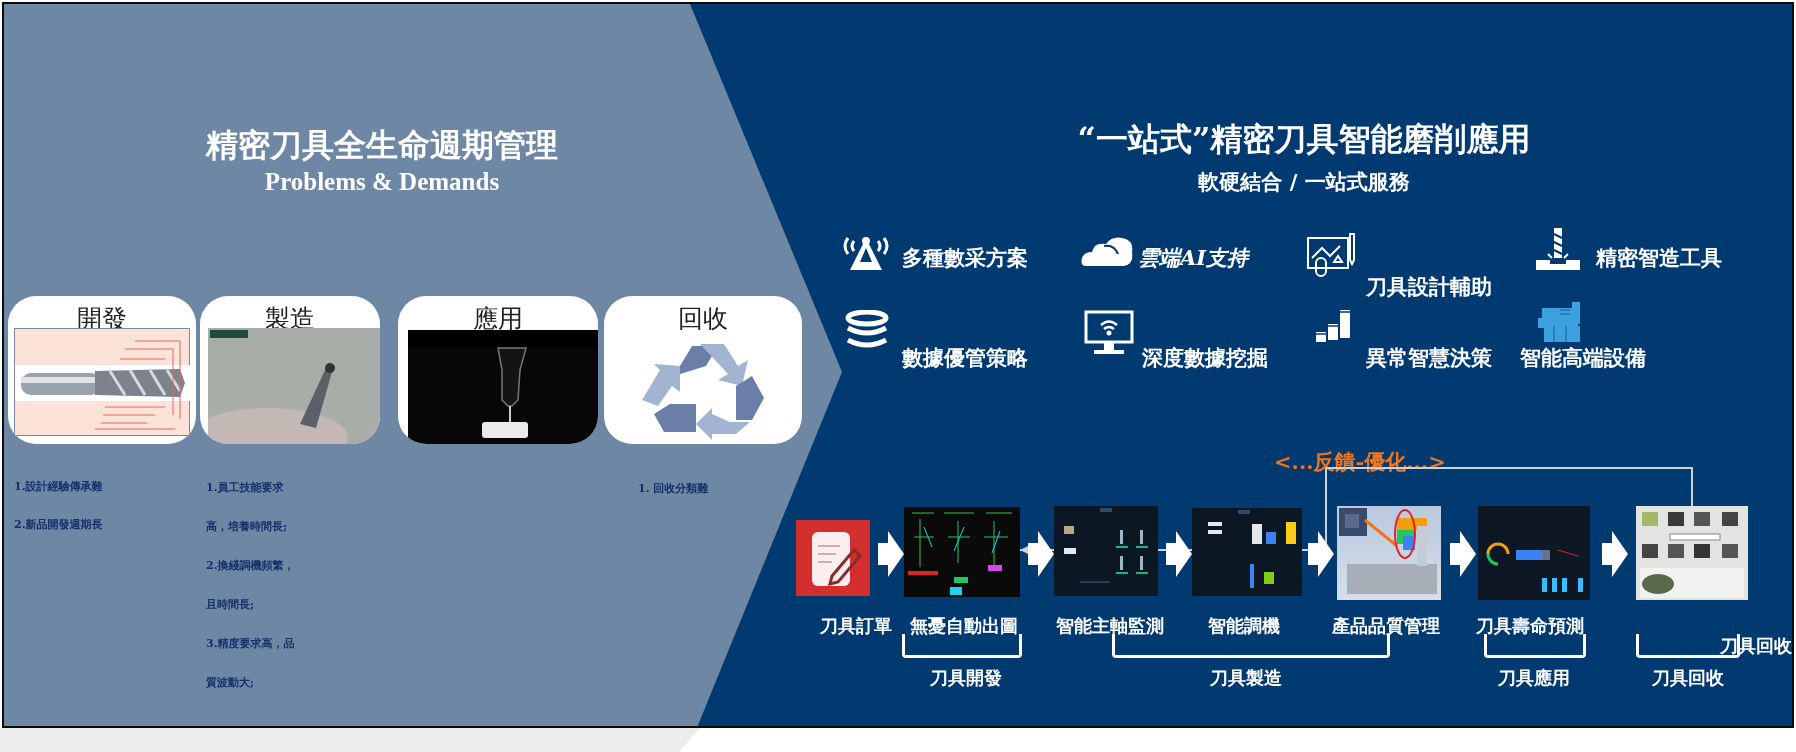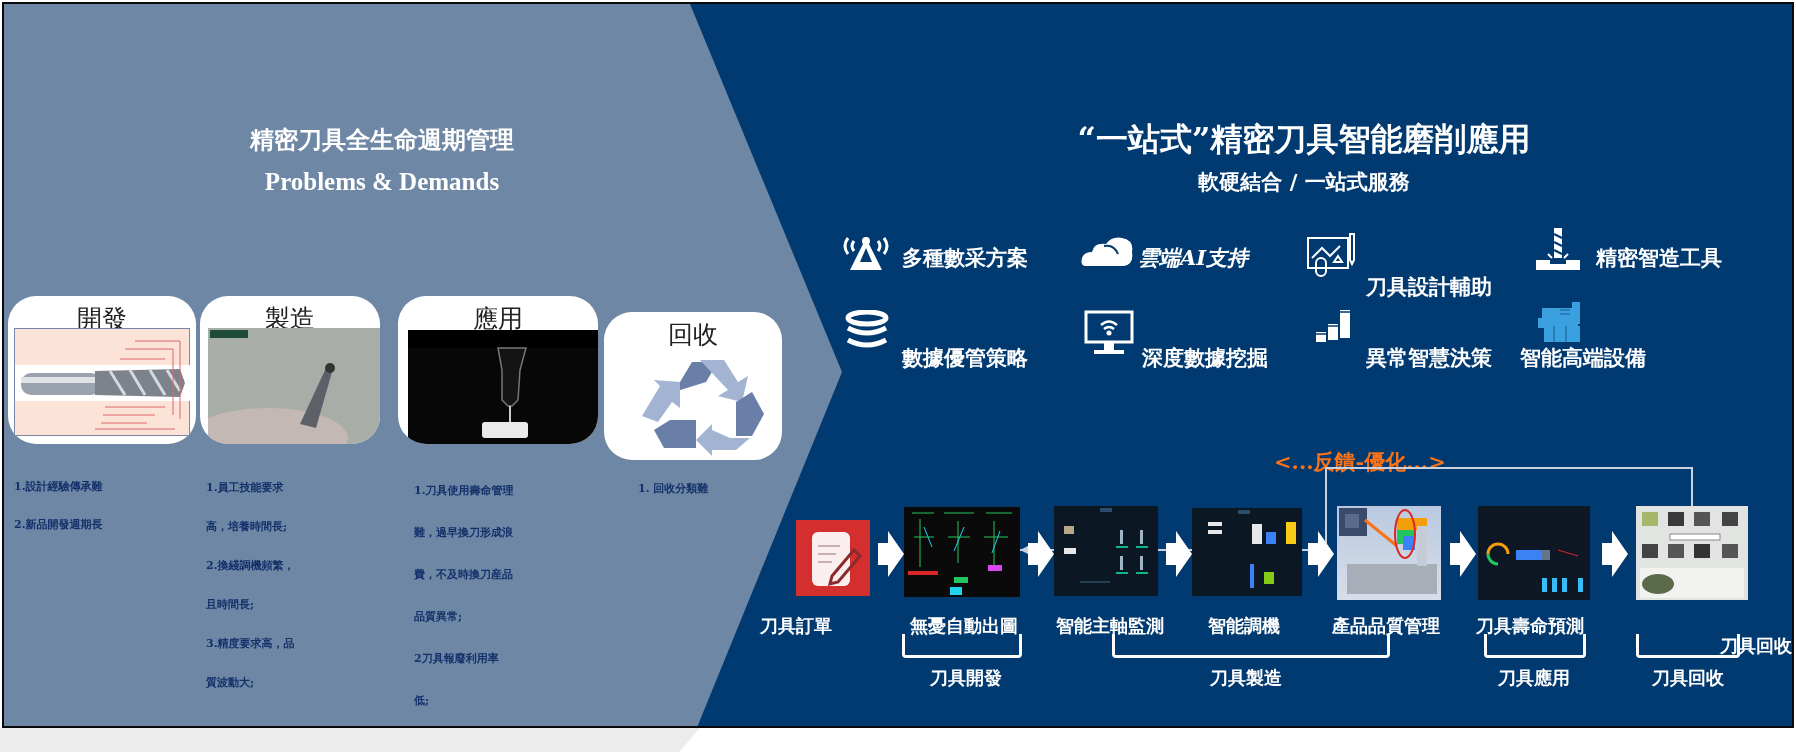--- a/index.html
+++ b/index.html
@@ -10,21 +10,21 @@
     clip-path: polygon(0 0, 100% 0, 97% 100%, 0 100%); }
 
   .frame { position: absolute; left: 2px; top: 2px; width: 1792px; height: 726px; background: #003a70;
     border: 2px solid #0a0a0a; overflow: hidden; }
 
   .left-panel { position: absolute; left: 0; top: 0; width: 840px; height: 726px; background: #6e87a4;
     clip-path: polygon(0 0, 686px 0, 838px 368px, 692px 726px, 0 726px); }
 
   .abs { position: absolute; }
 
-  .left-title { left: 0; width: 756px; top: 120px; text-align: center; font-size: 24px; font-weight: bold; color: #fff; }
+  .left-title { left: 0; width: 756px; top: 120px; text-align: center; font-size: 32px; font-weight: bold; color: #fff; }
   .left-sub { left: 0; width: 756px; top: 164px; text-align: center; font-size: 25px; font-weight: bold; color: #fff; font-family: "Liberation Serif", serif; }
 
   .card { position: absolute; top: 292px; height: 148px; background: #ffffff; border-radius: 28px; overflow: hidden; }
   .card-title { position: absolute; left: 0; right: 0; top: 6px; text-align: center; font-size: 25px; color: #222; }
   .card-img { position: absolute; }
 
   .issues { position: absolute; font-size: 11px; font-weight: bold; color: #13306a; line-height: 38px; }
 
   .right-title { left: 900px; width: 800px; top: 114px; text-align: center; font-size: 32px; font-weight: bold; color: #fff; }
   .right-sub { left: 900px; width: 800px; top: 164px; text-align: center; font-size: 21px; font-weight: bold; color: #fff; }
@@ -90,21 +90,21 @@
     <div class="card-img" style="left:10px;top:34px;width:194px;height:122px;background:#070707;">
       <svg width="194" height="122" viewBox="0 0 194 122">
         <rect x="0" y="0" width="194" height="18" fill="#000"></rect>
         <path d="M90 18 L118 18 L112 40 L110 70 L104 76 L100 76 L94 70 L94 40 Z" fill="#141414" stroke="#777" stroke-width="1.5"></path>
         <line x1="102" y1="76" x2="102" y2="92" stroke="#ccc" stroke-width="2"></line>
         <rect x="74" y="92" width="46" height="16" rx="3" fill="#eaeaea"></rect>
       </svg>
     </div>
   </div>
 
-  <div class="card" style="left:600px;width:178px;margin-top:16px;">
+  <div class="card" style="left:600px;width:198px;">
     <div class="card-title">回收</div>
     <div class="card-img" style="left:36px;top:38px;width:126px;height:106px;">
       <svg width="126" height="106" viewBox="0 0 126 106">
         <path d="M34 42 L52 12 L78 12 L66 32 Z" fill="#6a7fa8"></path>
         <path d="M60 10 L84 10 L98 32 L108 26 L102 52 L78 46 L88 40 Z" fill="#a3b4d3"></path>
         <path d="M96 52 L112 42 L124 64 L112 86 L96 86 Z" fill="#6a7fa8"></path>
         <path d="M90 88 L110 88 L96 100 L72 100 L72 106 L56 90 L72 74 L72 80 Z" fill="#a3b4d3"></path>
         <path d="M56 98 L24 98 L14 80 L30 70 L56 70 Z" fill="#6a7fa8"></path>
         <path d="M2 66 L20 36 L14 30 L40 32 L40 58 L32 52 L18 72 Z" fill="#a3b4d3"></path>
       </svg>
@@ -115,28 +115,20 @@
     <div>1.設計經驗傳承難</div>
     <div>2.新品開發週期長</div>
   </div>
   <div class="issues" style="left:202px;top:464px;line-height:39px;">
     <div>1.員工技能要求</div>
     <div>高，培養時間長;</div>
     <div>2.換綫調機頻繁，</div>
     <div>且時間長;</div>
     <div>3.精度要求高，品</div>
     <div>質波動大;</div>
-  </div>
-  <div class="issues" style="left:410px;top:466px;line-height:42px;">
-    <div>1.刀具使用壽命管理</div>
-    <div>難，過早換刀形成浪</div>
-    <div>費，不及時換刀産品</div>
-    <div>品質異常;</div>
-    <div>2刀具報廢利用率</div>
-    <div>低;</div>
   </div>
   <div class="issues" style="left:634px;top:466px;">
     <div>1. 回收分類難</div>
   </div>
 
   <div class="abs right-title">“一站式”精密刀具智能磨削應用</div>
   <div class="abs right-sub">軟硬結合 / 一站式服務</div>
 
   <div class="feat-icon" style="left:836px;top:228px;">
     <svg width="52" height="40" viewBox="0 0 52 40">
@@ -358,21 +350,21 @@
         <rect x="34" y="28" width="50" height="6" fill="#fff" stroke="#888"></rect>
         <rect x="6" y="38" width="16" height="14" fill="#444"></rect>
         <rect x="32" y="38" width="16" height="14" fill="#555"></rect>
         <rect x="58" y="38" width="16" height="14" fill="#333"></rect>
         <rect x="86" y="38" width="16" height="14" fill="#555"></rect>
         <rect x="4" y="62" width="104" height="30" fill="#f2f2f0"></rect>
         <ellipse cx="22" cy="78" rx="16" ry="10" fill="#5a6a4a"></ellipse>
       </svg>
   </div>
 
-  <div class="flow-label" style="left:756px;font-family:Liberation Serif, serif;">刀具訂單</div>
+  <div class="flow-label" style="left:816px;font-family:Liberation Serif, serif;">刀具訂單</div>
   <div class="flow-label" style="left:906px;">無憂自動出圖</div>
   <div class="flow-label" style="left:1052px;">智能主軸監測</div>
   <div class="flow-label" style="left:1204px;">智能調機</div>
   <div class="flow-label" style="left:1328px;">產品品質管理</div>
   <div class="flow-label" style="left:1472px;">刀具壽命預測</div>
   <div class="flow-label" style="left:1716px;margin-top:20px;">刀具回收分類</div>
 
   <div class="bracket" style="left:898px;width:120px;"></div>
   <div class="bracket" style="left:1108px;width:278px;"></div>
   <div class="bracket" style="left:1480px;width:102px;"></div>

